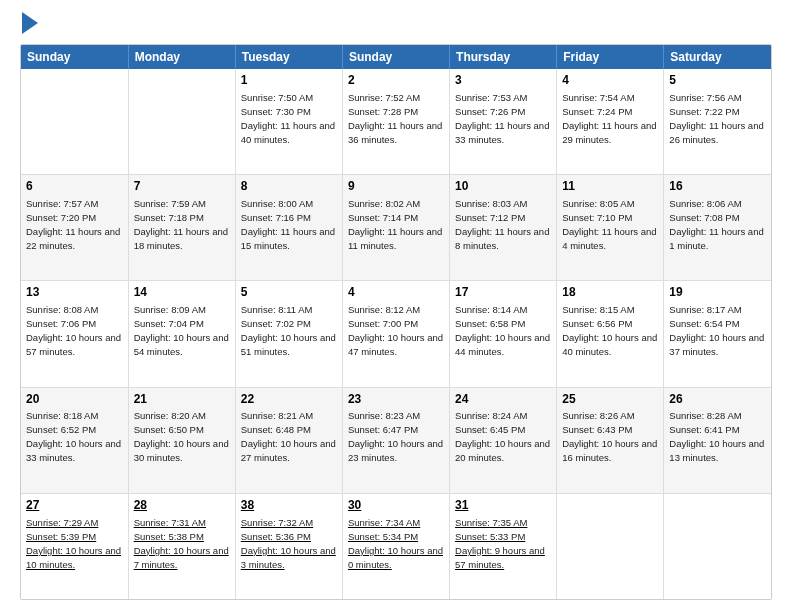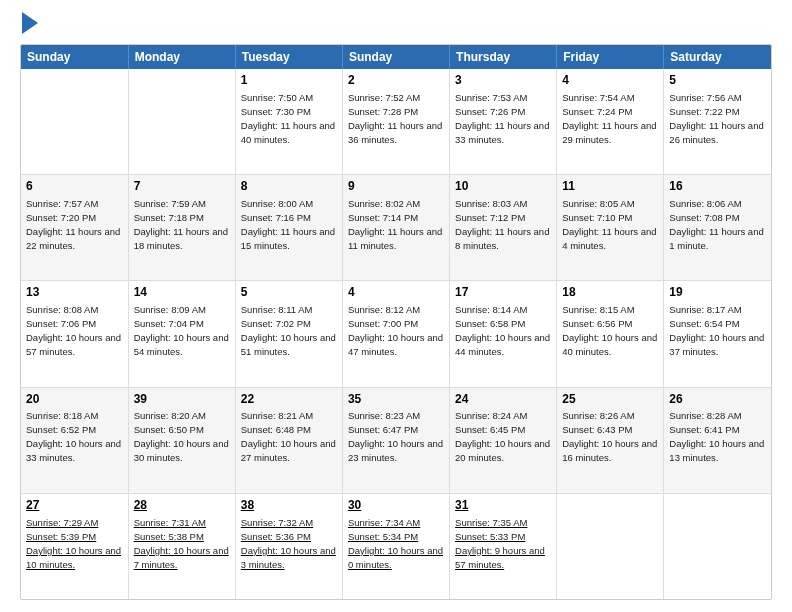--- a/index.html
+++ b/index.html
@@ -178,23 +178,23 @@
             <td><span class="day-num">13</span><span class="cell-text">Sunrise: 8:08 AM<br>Sunset: 7:06 PM<br>Daylight: 10 hours and 57 minutes.</span></td>
             <td><span class="day-num">14</span><span class="cell-text">Sunrise: 8:09 AM<br>Sunset: 7:04 PM<br>Daylight: 10 hours and 54 minutes.</span></td>
             <td><span class="day-num">5</span><span class="cell-text">Sunrise: 8:11 AM<br>Sunset: 7:02 PM<br>Daylight: 10 hours and 51 minutes.</span></td>
             <td><span class="day-num">4</span><span class="cell-text">Sunrise: 8:12 AM<br>Sunset: 7:00 PM<br>Daylight: 10 hours and 47 minutes.</span></td>
             <td><span class="day-num">17</span><span class="cell-text">Sunrise: 8:14 AM<br>Sunset: 6:58 PM<br>Daylight: 10 hours and 44 minutes.</span></td>
             <td><span class="day-num">18</span><span class="cell-text">Sunrise: 8:15 AM<br>Sunset: 6:56 PM<br>Daylight: 10 hours and 40 minutes.</span></td>
             <td><span class="day-num">19</span><span class="cell-text">Sunrise: 8:17 AM<br>Sunset: 6:54 PM<br>Daylight: 10 hours and 37 minutes.</span></td>
           </tr>
           <tr class="week-row">
             <td><span class="day-num">20</span><span class="cell-text">Sunrise: 8:18 AM<br>Sunset: 6:52 PM<br>Daylight: 10 hours and 33 minutes.</span></td>
-            <td><span class="day-num">39</span><span class="cell-text">Sunrise: 8:20 AM<br>Sunset: 6:50 PM<br>Daylight: 10 hours and 30 minutes.</span></td>
+            <td><span class="day-num">21</span><span class="cell-text">Sunrise: 8:20 AM<br>Sunset: 6:50 PM<br>Daylight: 10 hours and 30 minutes.</span></td>
             <td><span class="day-num">22</span><span class="cell-text">Sunrise: 8:21 AM<br>Sunset: 6:48 PM<br>Daylight: 10 hours and 27 minutes.</span></td>
-            <td><span class="day-num">35</span><span class="cell-text">Sunrise: 8:23 AM<br>Sunset: 6:47 PM<br>Daylight: 10 hours and 23 minutes.</span></td>
+            <td><span class="day-num">23</span><span class="cell-text">Sunrise: 8:23 AM<br>Sunset: 6:47 PM<br>Daylight: 10 hours and 23 minutes.</span></td>
             <td><span class="day-num">24</span><span class="cell-text">Sunrise: 8:24 AM<br>Sunset: 6:45 PM<br>Daylight: 10 hours and 20 minutes.</span></td>
             <td><span class="day-num">25</span><span class="cell-text">Sunrise: 8:26 AM<br>Sunset: 6:43 PM<br>Daylight: 10 hours and 16 minutes.</span></td>
             <td><span class="day-num">26</span><span class="cell-text">Sunrise: 8:28 AM<br>Sunset: 6:41 PM<br>Daylight: 10 hours and 13 minutes.</span></td>
           </tr>
           <tr class="week-row">
             <td><span class="day-num">27</span><span class="cell-text">Sunrise: 7:29 AM<br>Sunset: 5:39 PM<br>Daylight: 10 hours and 10 minutes.</span></td>
             <td><span class="day-num">28</span><span class="cell-text">Sunrise: 7:31 AM<br>Sunset: 5:38 PM<br>Daylight: 10 hours and 7 minutes.</span></td>
             <td><span class="day-num">38</span><span class="cell-text">Sunrise: 7:32 AM<br>Sunset: 5:36 PM<br>Daylight: 10 hours and 3 minutes.</span></td>
             <td><span class="day-num">30</span><span class="cell-text">Sunrise: 7:34 AM<br>Sunset: 5:34 PM<br>Daylight: 10 hours and 0 minutes.</span></td>
             <td><span class="day-num">31</span><span class="cell-text">Sunrise: 7:35 AM<br>Sunset: 5:33 PM<br>Daylight: 9 hours and 57 minutes.</span></td>

